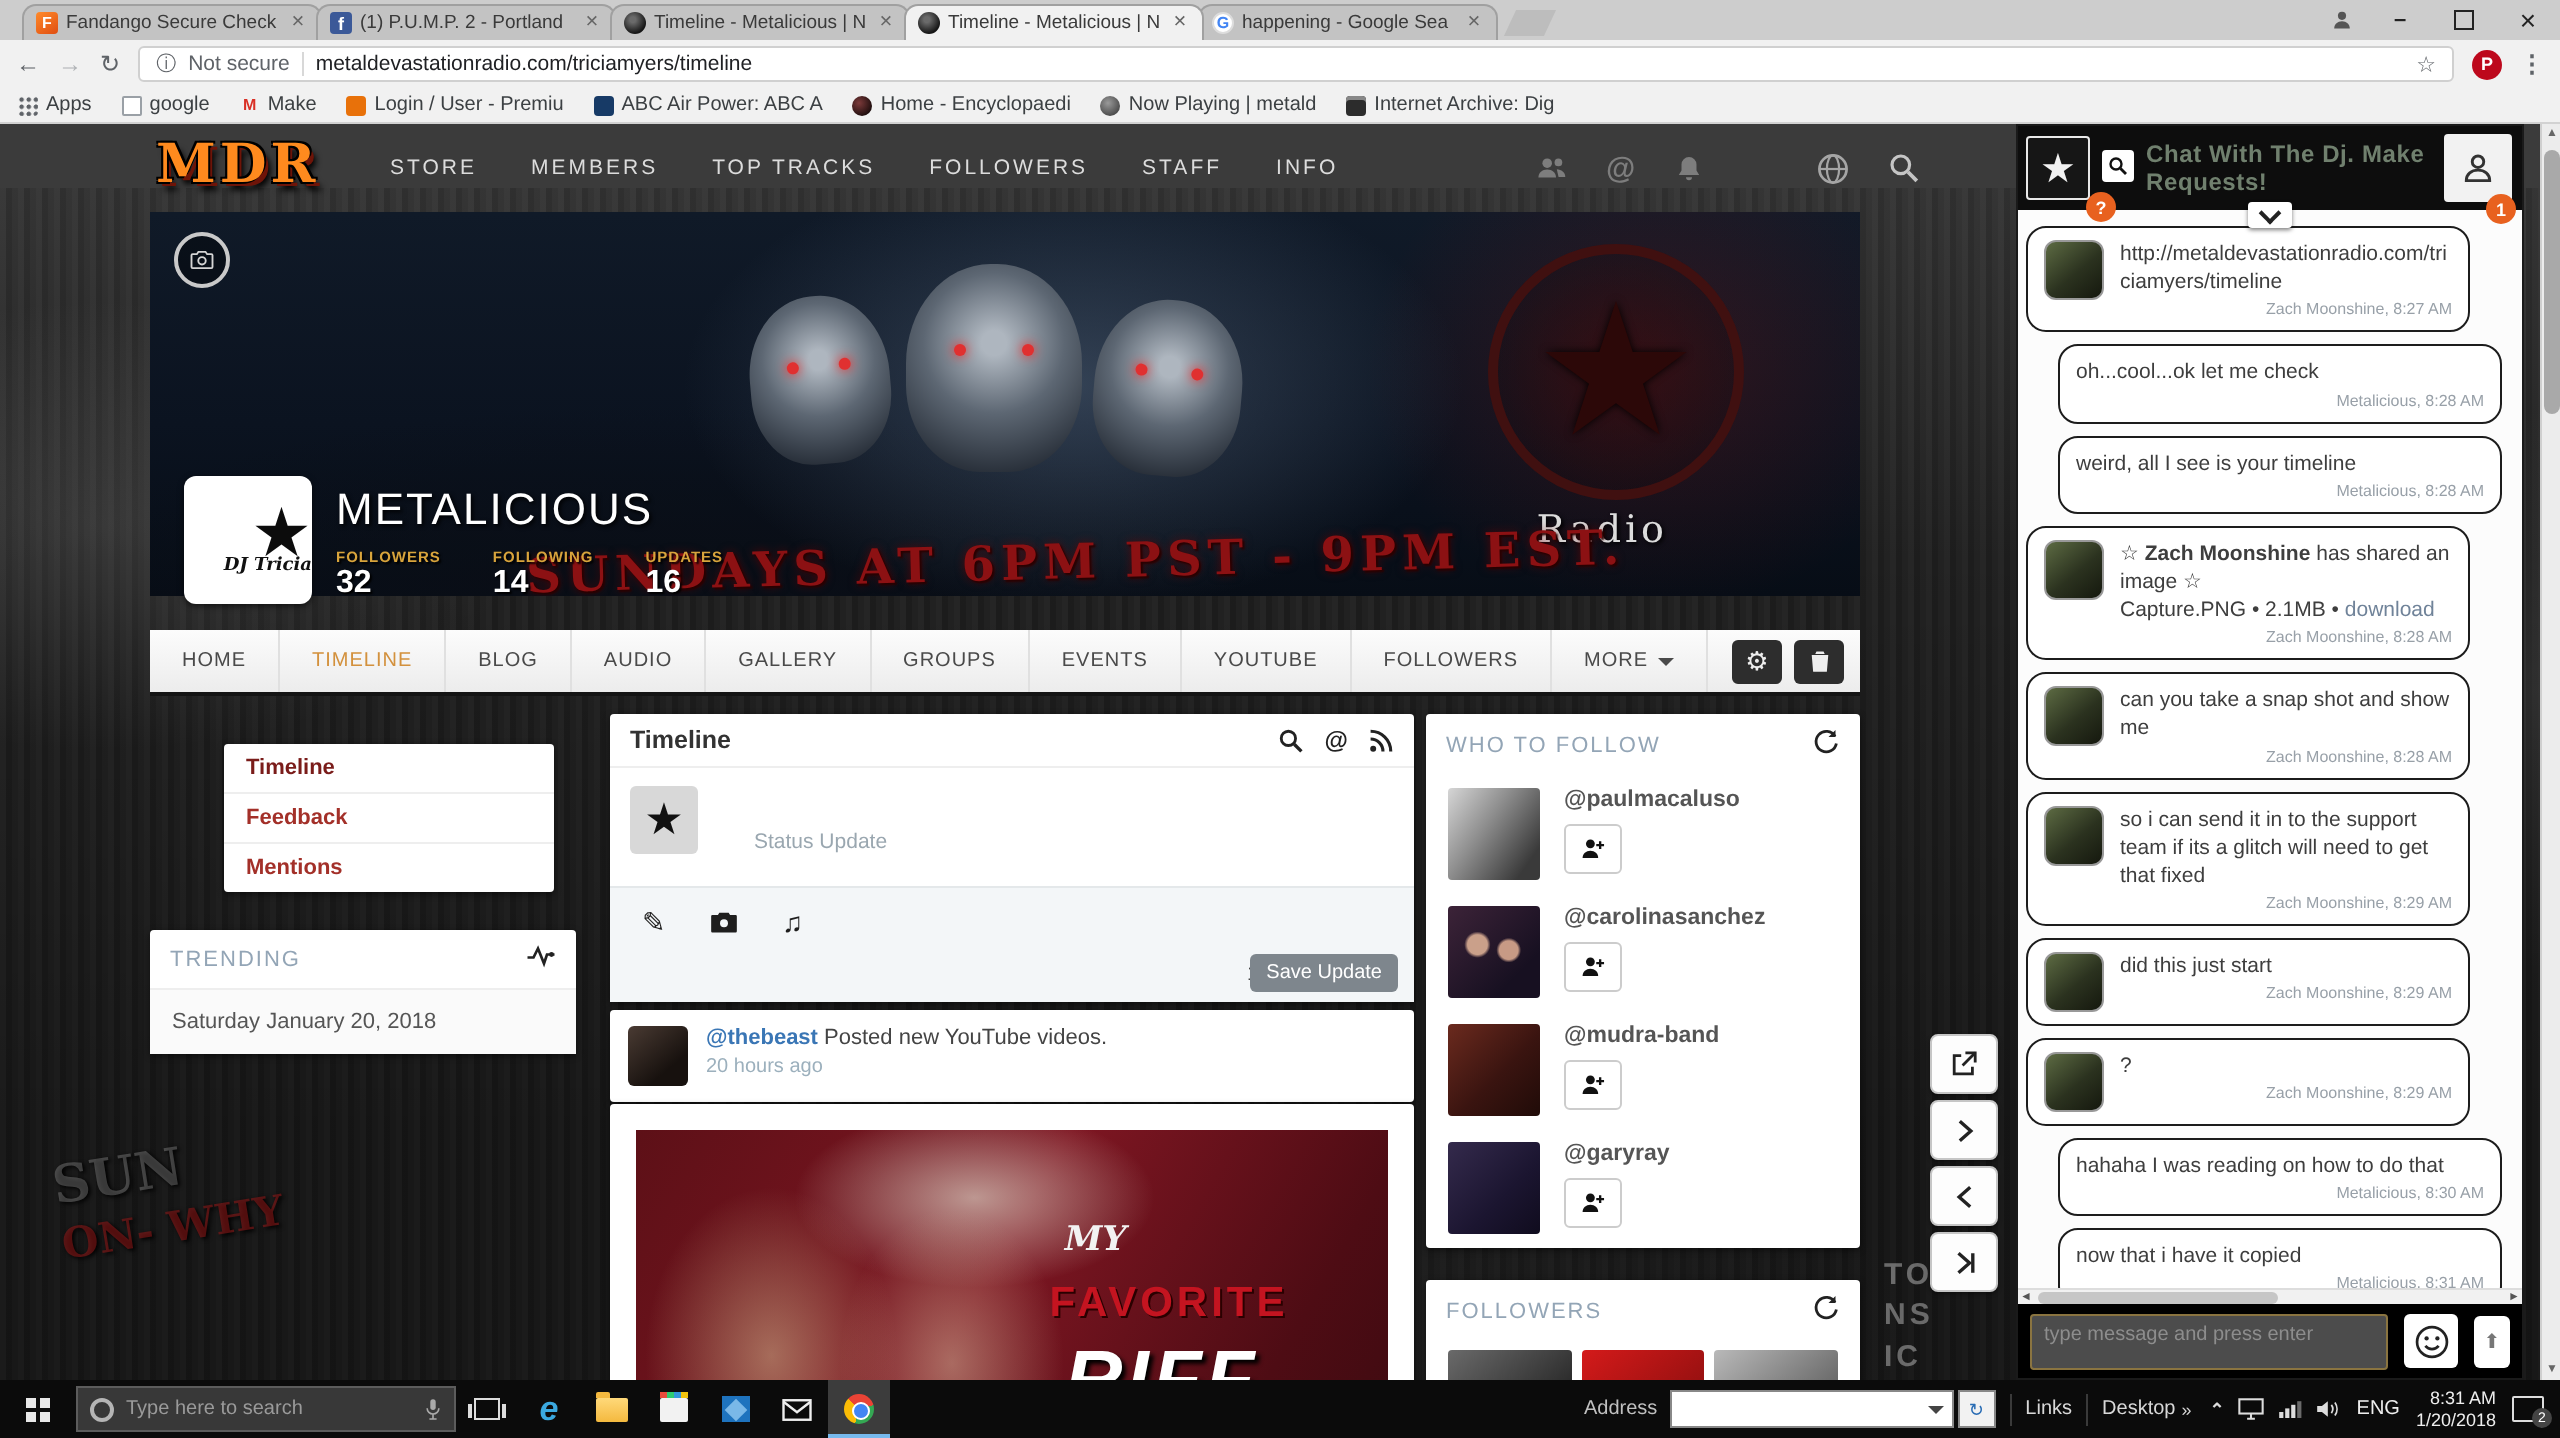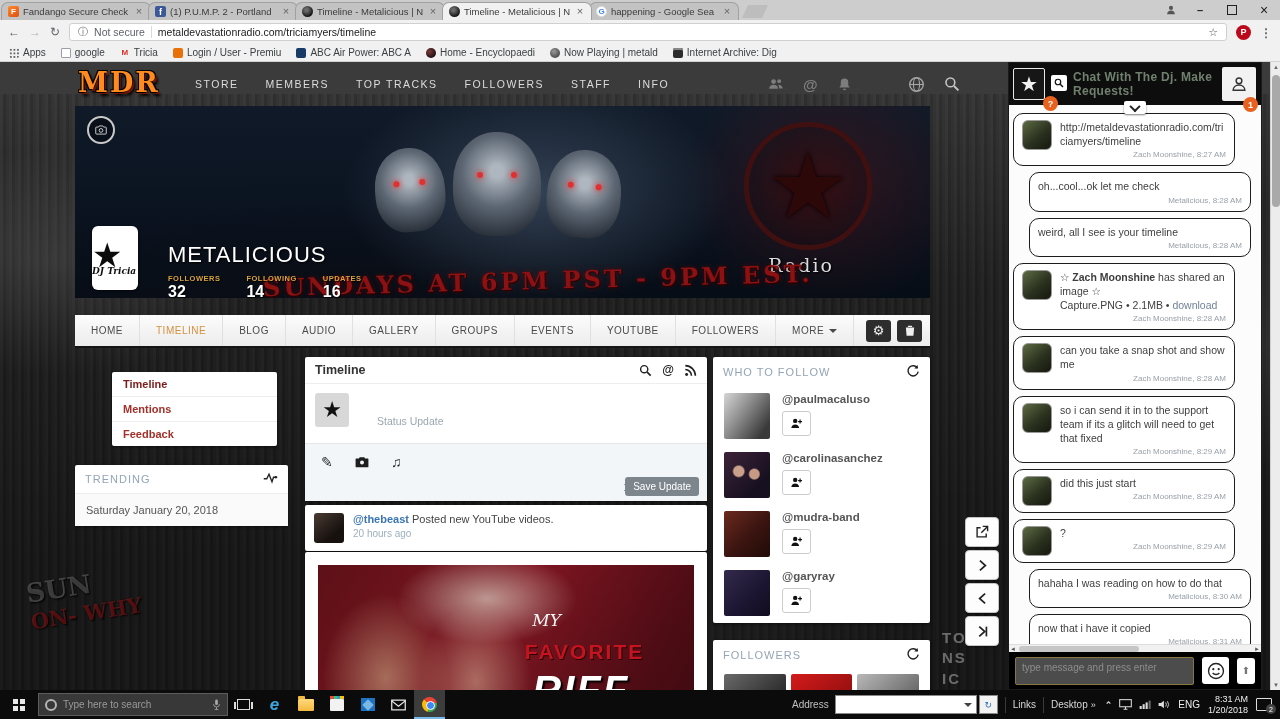--- a/index.html
+++ b/index.html
@@ -1,21 +1,21 @@
 <!DOCTYPE html>
 <html><head>
 <meta charset="utf-8">
 <style>
 *{margin:0;padding:0;box-sizing:border-box}
 html,body{width:1280px;height:719px;overflow:hidden}
 body{font-family:"Liberation Sans",sans-serif;background:#000}
 .screen{position:relative;width:1280px;height:719px;overflow:hidden;background:#000}
 
 
-.tabstrip{position:absolute;top:0;left:0;right:0;height:20px;background:#cdcdcd;display:flex;align-items:flex-end;padding-left:1px}
+.tabstrip{position:absolute;top:0;left:0;right:0;height:20px;background:#cdcdcd;display:flex;align-items:flex-end;padding-left:11px}
 .tab{position:relative;height:18px;width:150px;display:flex;align-items:center;gap:4px;padding:0 6px;background:#c3c3c3;border:1px solid #a0a0a0;border-bottom:none;border-radius:7px 7px 0 0;margin-right:-3px;font-size:9.5px;color:#3a3a3a}
 .tab.active{background:#f1f1f1;z-index:3}
 .tab-title{flex:1;white-space:nowrap;overflow:hidden}
 .tab-close{width:10px;text-align:center;cursor:pointer}
 .tab-close::before{content:"×";color:#666;font-size:11px;line-height:10px}
 .fav{width:11px;height:11px;flex:none;display:flex;align-items:center;justify-content:center;font-size:8px;border-radius:2px}
 .fav-fandango{background:linear-gradient(145deg,#ff8a2a,#e04e12);color:#fff}
 .fav-fandango::before{content:"F";font-weight:bold;font-size:8px}
 .fav-facebook{background:#3b5998;color:#fff}
 .fav-facebook::before{content:"f";font-weight:bold;font-size:9px}
@@ -93,21 +93,21 @@
 .owl i{position:absolute;top:38%;width:6px;height:6px;border-radius:50%;background:#e03030;box-shadow:0 0 6px #ff2020}
 .owl i.l{left:27%}.owl i.r{right:27%}
 .owl1{left:300px;top:42px;width:70px;height:84px;transform:rotate(-5deg)}
 .owl2{left:378px;top:26px;width:88px;height:104px}
 .owl3{left:472px;top:44px;width:74px;height:88px;transform:rotate(5deg)}
 .penta{position:absolute;right:58px;top:16px;width:128px;height:128px;border:5px solid #401010;border-radius:50%;display:flex;align-items:center;justify-content:center;background:radial-gradient(circle,rgba(60,8,8,.5),rgba(20,4,4,.2) 70%)}
 .penta::before{content:"★";font-size:92px;line-height:1;color:#2c0808;text-shadow:0 0 4px #000}
 .banner-brand{position:absolute;right:96px;top:148px;color:#dcdcdc;font-family:"DejaVu Serif",serif;font-size:19px;letter-spacing:2px;text-shadow:1px 1px 2px #000}
 .slogan{position:absolute;left:188px;top:160px;font-family:"DejaVu Serif",serif;font-weight:bold;font-size:24px;letter-spacing:3px;color:#8c1113;transform:rotate(-1.5deg);text-shadow:1px 1px 1px #2a0000,0 0 5px rgba(120,0,0,.6);white-space:nowrap}
 
-.avatar-box{position:absolute;left:92px;top:164px;width:46px;height:64px;background:#fff;border-radius:6px;box-shadow:0 1px 3px rgba(0,0,0,.6);display:flex;flex-direction:column;align-items:flex-start;justify-content:center;z-index:3}
+.avatar-box{position:absolute;left:92px;top:176px;width:64px;height:64px;background:#fff;border-radius:6px;box-shadow:0 1px 3px rgba(0,0,0,.6);display:flex;flex-direction:column;align-items:flex-end;justify-content:center;z-index:3}
 .emblem{font-size:34px;line-height:.9;color:#0c0c0c}
 .emblem::before{content:"★"}
 .avatar-cap{font-family:"DejaVu Serif",serif;font-style:italic;font-weight:bold;font-size:9px;color:#111;margin-top:-4px}
 .profile-name{position:absolute;left:168px;top:180px;font-size:22px;font-weight:normal;color:#fff;letter-spacing:1px;text-shadow:1px 1px 2px #000;z-index:3}
 .stats{position:absolute;left:168px;top:212px;display:flex;gap:26px;z-index:3}
 .stat .lb{font-size:7.5px;font-weight:bold;color:#d8a43c;letter-spacing:.5px;text-shadow:1px 1px 1px #000}
 .stat .vl{font-size:16px;font-weight:bold;color:#fff;text-shadow:1px 1px 1px #000}
 
 .ptabbar{position:absolute;left:75px;top:253px;width:855px;height:33px;background:linear-gradient(#fcfcfc,#ececec);border-bottom:2px solid #141414;display:flex;align-items:stretch;z-index:2}
 .ptab{padding:0 16px;display:flex;align-items:center;font-size:10px;color:#4a4a4a;letter-spacing:.5px;border-right:1px solid #e0e0e0;cursor:pointer}
@@ -152,21 +152,21 @@
 .post-user{color:#3a76b5;font-weight:bold;cursor:pointer}
 .post-time{font-size:10px;color:#9cb0bd;margin-top:3px}
 
 .videocard{left:305px;top:490px;width:402px;height:215px;padding:13px}
 .vthumb{position:relative;width:100%;height:188px;overflow:hidden;
 background:
 radial-gradient(ellipse 90px 120px at 18% 60%,rgba(210,180,140,.55),transparent 70%),
 radial-gradient(ellipse 80px 110px at 42% 62%,rgba(215,190,160,.5),transparent 70%),
 radial-gradient(ellipse 120px 60px at 45% 18%,rgba(225,220,205,.65),transparent 75%),
 linear-gradient(120deg,#5d1017,#7e1622 45%,#4e0c14 80%,#3c0a10)}
-.vt-my{position:absolute;left:57%;top:24%;color:#f2f2f2;font-family:"DejaVu Serif",serif;font-style:italic;font-weight:normal;font-size:17px}
+.vt-my{position:absolute;left:57%;top:24%;color:#f2f2f2;font-family:"DejaVu Serif",serif;font-style:italic;font-weight:bold;font-size:17px}
 .vt-fav{position:absolute;left:55%;top:40%;color:#c41420;font-weight:bold;font-size:21px;letter-spacing:2px;text-shadow:1px 1px 0 #2a0000}
 .vt-riff{position:absolute;left:57%;top:55%;color:#fff;font-weight:bold;font-style:italic;font-size:40px;letter-spacing:2px;text-shadow:2px 2px 2px #000}
 
 .wtfcard{left:713px;top:295px;width:217px}
 .wtf-item{display:flex;gap:12px;padding:6px 11px 7px}
 .wtf-av{width:46px;height:46px;flex:none;border-radius:2px}
 .av-bw{background:linear-gradient(125deg,#d6d6d6,#8f8f8f 40%,#3a3a3a 85%)}
 .av-red{background:linear-gradient(135deg,#6b2a1e,#3a1410 55%,#200b08)}
 .av-masks{background:radial-gradient(circle at 32% 42%,#caa08a 12%,transparent 16%),radial-gradient(circle at 66% 48%,#c79a85 12%,transparent 16%),linear-gradient(135deg,#3c2338,#171021 75%)}
 .av-purple{background:linear-gradient(135deg,#342a4c,#1b1530 60%,#100c1e)}
@@ -332,21 +332,21 @@
       <span class="bm">
     <span class="bmic bm-apps"></span>
     <span class="bm-label">Apps</span>
   </span>
       <span class="bm">
     <span class="bmic bm-page"></span>
     <span class="bm-label">google</span>
   </span>
       <span class="bm">
     <span class="bmic bm-gmail"></span>
-    <span class="bm-label">Tricia</span>
+    <span class="bm-label">Make</span>
   </span>
       <span class="bm">
     <span class="bmic bm-login"></span>
     <span class="bm-label">Login / User - Premiu</span>
   </span>
       <span class="bm">
     <span class="bmic bm-abc"></span>
     <span class="bm-label">ABC Air Power: ABC A</span>
   </span>
       <span class="bm">
@@ -484,22 +484,22 @@
         <span class="dk-btn">
           <svg width="12" height="13" viewBox="0 0 20 22">
               <path d="M3 6h14l-1.2 14H4.2L3 6zm4-3h6l1 2H6l1-2zM2 5h16" fill="currentColor"></path>
             </svg>
         </span>
       </span>
     </div>
 
     <div class="card navcard" id="leftnav">
         <div class="leftnav-item active">Timeline</div>
+        <div class="leftnav-item">Feedback</div>
         <div class="leftnav-item">Mentions</div>
-        <div class="leftnav-item">Feedback</div>
       </div>
 
     <div class="card trendcard">
       <div class="sec-head">
           <span>TRENDING</span>
         <span class="ric"><svg width="15" height="12" viewBox="0 0 20 14">
               <polyline points="1,8 5,8 8,2 12,12 14,6 19,6" fill="none" stroke="currentColor" stroke-width="1.8"></polyline>
               <circle cx="17" cy="6" r="1.6" fill="currentColor"></circle>
             </svg></span>
       </div>

